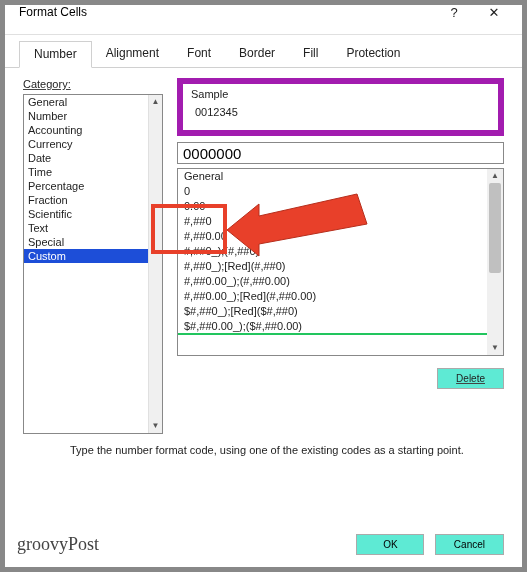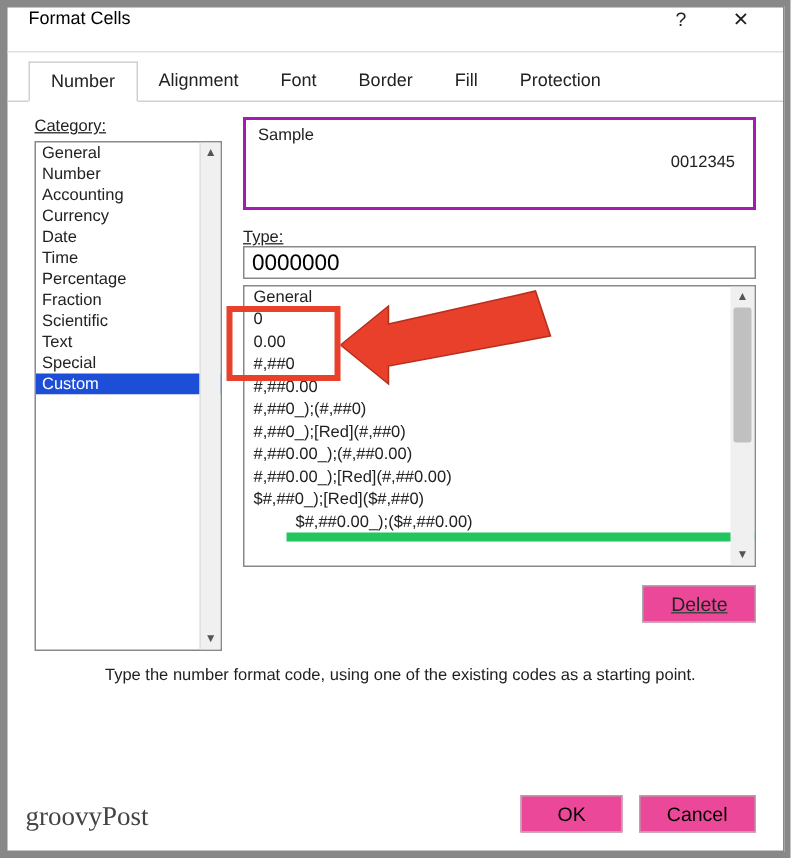--- a/index.html
+++ b/index.html
@@ -42,21 +42,21 @@
     .content {
       flex: 1;
       padding: 10px 18px 10px 18px;
       font-size: 11px;
       color: #222;
       display: flex;
       flex-direction: column;
       position: relative;
     }
     .content-top { display: flex; gap: 14px; }
-    .left-col { width: 125px; position: relative; }
+    .left-col { width: 140px; position: relative; }
     .label-u { text-decoration: underline; text-decoration-color: #444; text-underline-offset: 1px; }
     .label { font-size: 11px; display: block; margin-bottom: 4px; }
     .category-list {
       border: 1px solid #888;
       height: 340px;
       overflow: hidden;
       position: relative;
       background: #fff;
       font-size: 11px;
     }
@@ -64,61 +64,61 @@
     .category-list .item { padding: 1px 4px; white-space: nowrap; }
     .category-list .item.selected { background: #1d4ed8; color: #fff; }
     .cat-scroll {
       position: absolute; right: 0; top: 0; bottom: 0; width: 14px;
       background: #f0f0f0; border-left: 1px solid #e0e0e0;
     }
     .cat-scroll .arr { height: 14px; text-align: center; font-size: 8px; line-height: 14px; color: #555; }
     .right-col { flex: 1; display: flex; flex-direction: column; }
     .sample-box { margin-bottom: 6px; }
     .sample-box .frame {
-      border: 2px solid #a21caf; padding: 4px 8px 22px 8px;
+      border: 6px solid #a21caf; padding: 4px 8px 10px 8px;
     }
     .sample-box .slabel { font-size: 11px; }
-    .sample-box .sval { font-size: 11px; padding: 6px 4px 2px 4px; text-align: right; }
+    .sample-box .sval { font-size: 11px; padding: 6px 4px 2px 4px; }
     .type-label { font-size: 11px; margin-top: 6px; }
     .type-input {
       width: 100%;
       border: 1px solid #888;
       padding: 3px 5px;
       font-size: 15px;
       height: 22px;
     }
     .format-list {
       border: 1px solid #888;
       margin-top: 4px;
       height: 188px;
       overflow: hidden;
       position: relative;
       background: #fff;
       font-size: 11px;
     }
     .format-list .fitem { padding: 1px 6px; white-space: nowrap; overflow: hidden; border-bottom: 1px solid transparent; }
-    .format-list .fitem.selected { border-bottom: 6px solid #22c55e; margin-left: 28px; }
+    .format-list .fitem.selected { border-bottom: 2px solid #22c55e; }
     .fl-scroll {
       position: absolute; right: 0; top: 0; bottom: 0; width: 16px;
       background: #f0f0f0;
     }
     .fl-scroll .thumb {
       position: absolute; left: 2px; right: 2px; top: 14px; height: 90px;
       background: #c0c0c0; border-radius: 2px;
     }
     .fl-scroll .arr { position: absolute; left: 0; right: 0; height: 14px; text-align: center; font-size: 8px; line-height: 14px; color: #555; }
     .fl-scroll .arr.top { top: 0; }
     .fl-scroll .arr.bot { bottom: 0; }
     .delete-row { text-align: right; margin-top: 12px; }
     .btn {
       display: inline-block;
       border: 1px solid #aaa;
-      background: #ec4899;
+      background: #5eead4;
       padding: 4px 18px;
-      font-size: 13px;
+      font-size: 10px;
       cursor: default;
     }
     .hint { font-size: 11px; margin-top: 10px; margin-left: 47px; }
     .footer {
       padding: 10px 18px 12px 12px;
       display: flex;
       justify-content: space-between;
       align-items: flex-end;
     }
     .footer .logo { font-family: Georgia, serif; color: #444; font-size: 18px; }
@@ -193,21 +193,20 @@
       </div>
 
       <div class="right-col">
         <div class="sample-box">
           <div class="frame">
             <div class="slabel">Sample</div>
             <div class="sval">0012345</div>
           </div>
         </div>
 
-        <div class="type-label"><span class="label-u">Type:</span></div>
         <input class="type-input" value="0000000" style="">
 
         <div class="format-list">
           <div class="fitem">General</div>
           <div class="fitem">0</div>
           <div class="fitem">0.00</div>
           <div class="fitem">#,##0</div>
           <div class="fitem">#,##0.00</div>
           <div class="fitem">#,##0_);(#,##0)</div>
           <div class="fitem">#,##0_);[Red](#,##0)</div>

